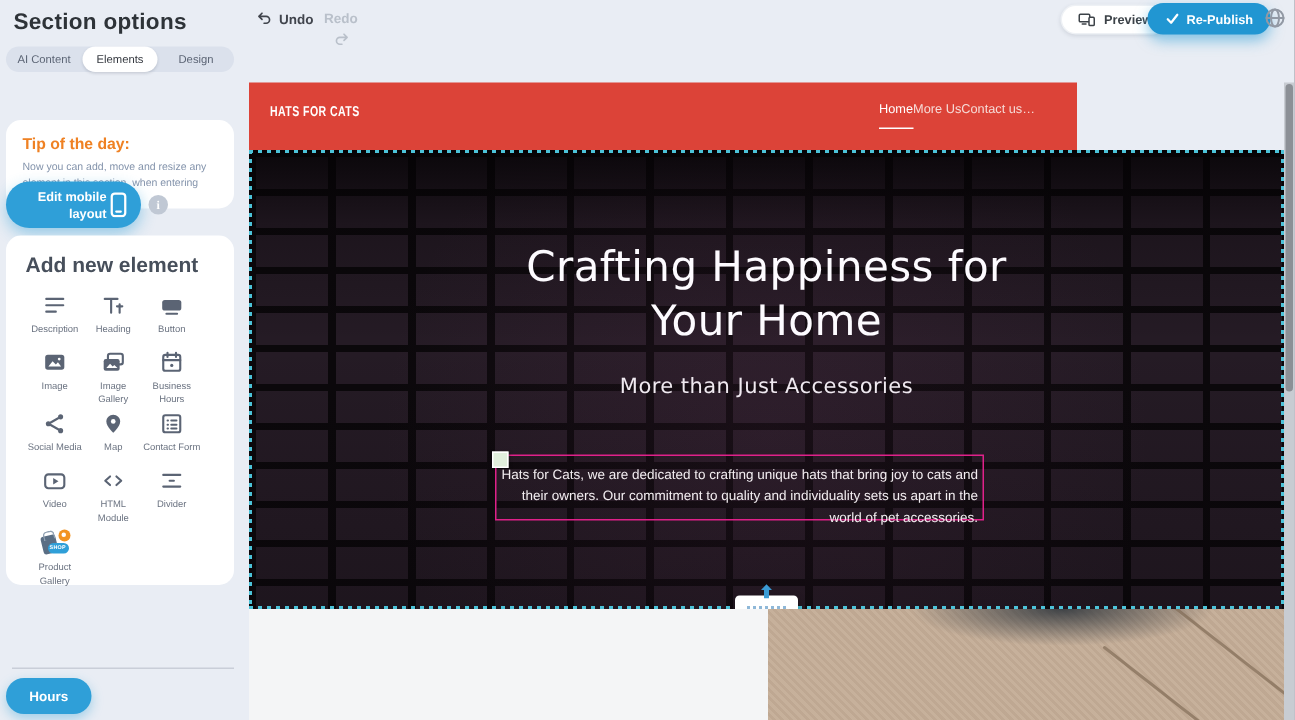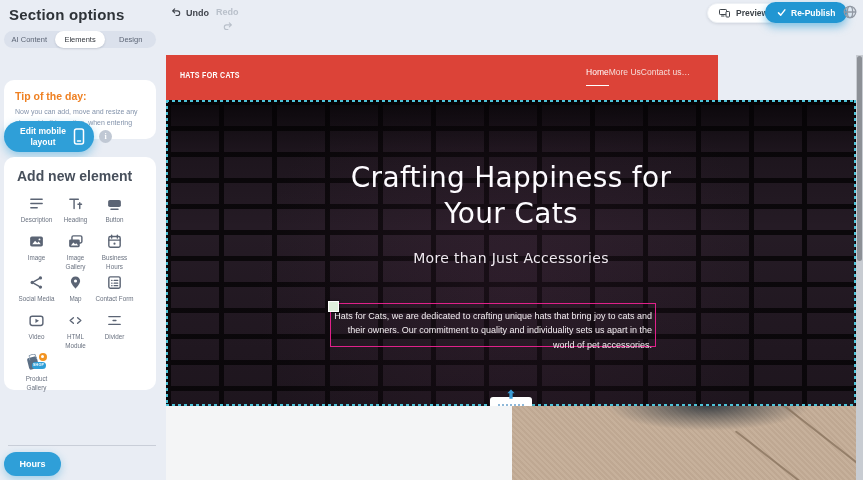--- a/index.html
+++ b/index.html
@@ -177,21 +177,21 @@
     <div class="tab active">Elements</div>
     <div class="tab">Design</div>
   </div>
 
   <div class="tip-card">
     <div class="tip-title">Tip of the day:</div>
     <div class="tip-body">Now you can add, move and resize any element in this section, when entering Section Options</div>
   </div>
 
   <button class="edit-mobile-btn">
-    <span style="text-align:center;line-height:1.2;width:56px;">Edit mobile layout</span>
+    <span style="text-align:right;line-height:1.2;width:56px;">Edit mobile layout</span>
     <svg width="12" height="17" viewBox="0 0 24 34">
       <rect x="3" y="2" width="18" height="30" rx="4" stroke="#fff" stroke-width="3" fill="none"></rect>
       <path d="M9 26h6" stroke="#fff" stroke-width="3" stroke-linecap="round"></path>
     </svg>
   </button>
   <div class="info-badge">i</div>
 
   <div class="add-panel">
     <div class="add-title">Add new element</div>
     <div class="el-grid">
@@ -316,21 +316,21 @@
     <div class="site-nav">
       <span class="nav-item active">Home</span>
       <span class="nav-item">More Us</span>
       <span class="nav-item">Contact us</span>
       <span class="nav-item">…</span>
     </div>
   </div>
 
   <div class="hero">
     <div class="hero-topline"></div>
-    <div class="hero-heading">Crafting Happiness for Your Cats</div>
+    <div class="hero-heading">Crafting Happiness for Your Home</div>
     <div class="hero-sub">More than Just Accessories</div>
     <div class="hero-box">
       <div class="box-handle"></div>
       <div class="hero-box-text">Hats for Cats, we are dedicated to crafting unique hats that bring joy to cats and their owners. Our commitment to quality and individuality sets us apart in the world of pet accessories.</div>
     </div>
   </div>
 
   <div class="section-divider"></div>
   <div class="drag-handle">
     <svg class="dh-arrow up" width="11" height="11" viewBox="0 0 12 12">

